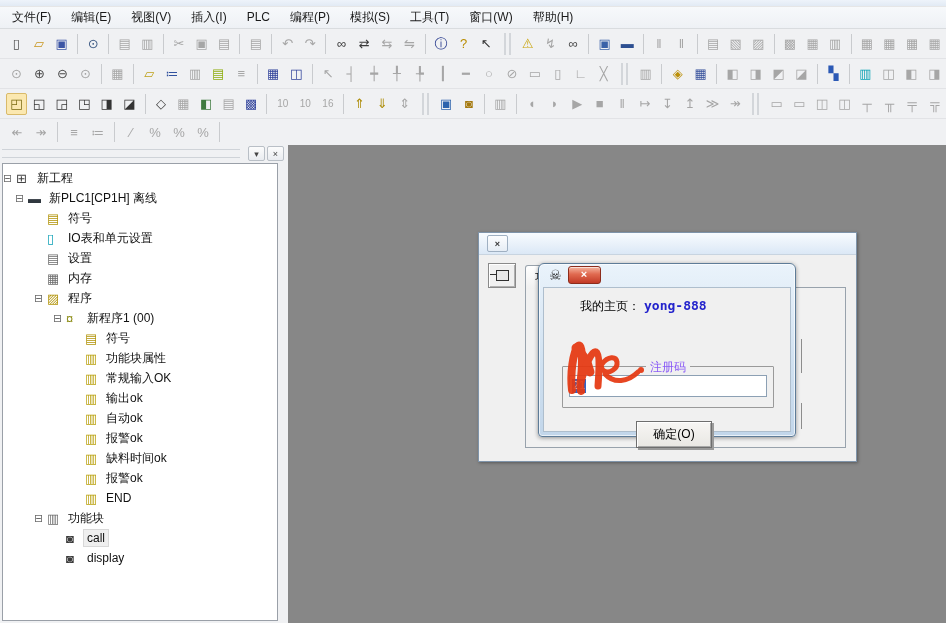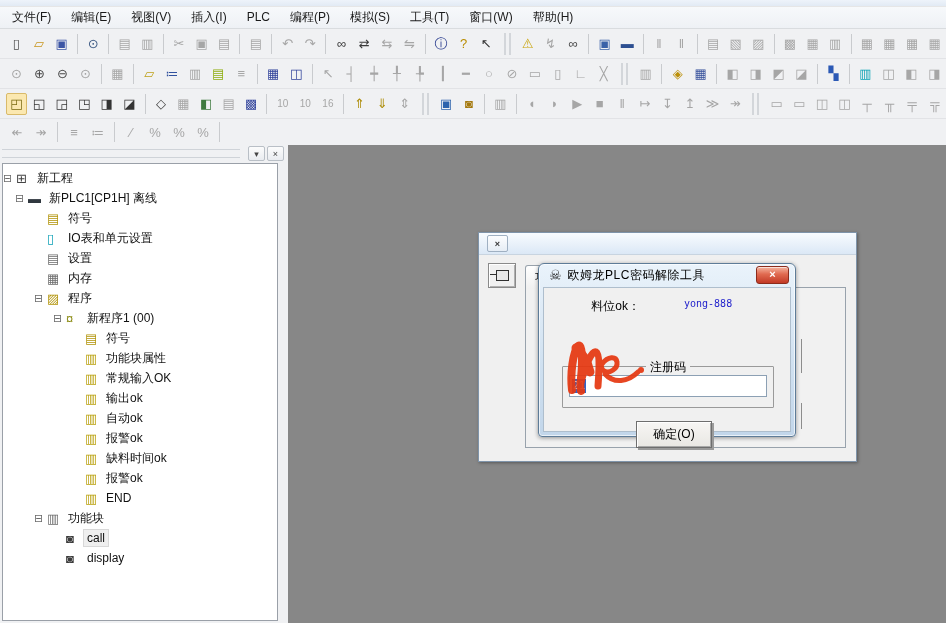--- a/index.html
+++ b/index.html
@@ -80,25 +80,25 @@
   .skull{font-size:14px;margin-right:6px;color:#1c1c1c;line-height:1;}
   .dlg-inner-title .t{flex:1;letter-spacing:.5px;}
   .btn-close-inner{width:31px;height:16px;border:1px solid #8c2c1c;border-radius:3px;
                    background:linear-gradient(#f5b5a0,#e06a50 45%,#c23a26);
                    color:#fff;font-weight:bold;font-size:11px;line-height:14px;text-align:center;
                    box-shadow:inset 0 1px 0 rgba(255,255,255,.6);}
   .dlg-inner-client{position:absolute;left:4px;top:23px;right:4px;bottom:4px;background:#f0f0f0;
                     border:1px solid #aebecd;}
   .info-row{display:flex;margin-top:10px;}
   .info-row .lab{width:96px;text-align:right;color:#000;}
-  .info-row .val{font-family:"DejaVu Sans Mono","Liberation Mono",monospace;font-size:10px;font-weight:normal;color:#2323cc;padding-left:4px;margin-left:40px;}
+  .info-row .val{font-family:"DejaVu Sans Mono","Liberation Mono",monospace;font-size:13px;font-weight:bold;color:#2323cc;padding-left:4px;}
   .reg-group{position:absolute;left:18px;top:78px;width:210px;height:40px;border:1px solid #9a9a9a;
              border-radius:1px;}
   .reg-legend{position:absolute;top:-8px;left:0;right:0;text-align:center;}
-  .reg-legend span{background:#f0f0f0;padding:0 4px;color:#000000;}
+  .reg-legend span{background:#f0f0f0;padding:0 4px;color:#8b5cf6;}
   .reg-input{position:absolute;left:6px;right:6px;top:8px;height:20px;background:#fff;
              border:1px solid #8ca0b4;display:flex;align-items:center;padding-left:2px;}
   .sel-chunk{background:#3163c5;color:#fff;font-size:10px;font-family:"DejaVu Sans Mono",monospace;
              line-height:14px;padding:0 1px;}
   .btn-ok{position:absolute;left:92px;top:133px;width:74px;height:25px;background:linear-gradient(#f7f6f4,#e9e7e3);
           border:1px solid #6e6e6e;color:#000;display:flex;align-items:center;justify-content:center;
           box-shadow:inset 1px 1px 0 #ffffff,inset -1px -1px 0 #a8a8a8,2px 2px 0 #9a9a9a;}
 
   .scribble{position:absolute;left:556px;top:334px;z-index:9;pointer-events:none;}
 </style>
@@ -655,28 +655,27 @@
         <span>功</span>
       </div>
       <div class="ghost-line gl1"></div>
       <div class="ghost-line gl2"></div>
     </div>
   </div>
 
   <div class="dlg-inner">
     <div class="dlg-inner-title">
       <span class="skull">☠</span>
-      <span class="t">欧姆龙PLC密码解除工具</span>
       <span class="btn-close-inner">
         <span>×</span>
       </span>
     </div>
     <div class="dlg-inner-client">
       <div class="info-row">
-        <span class="lab">料位ok：</span>
+        <span class="lab">我的主页：</span>
         <span class="val">yong-888</span>
       </div>
       <div class="reg-group">
         <div class="reg-legend">
           <span>注册码</span>
         </div>
         <div class="reg-input">
           <span class="sel-chunk">21</span>
         </div>
       </div>

